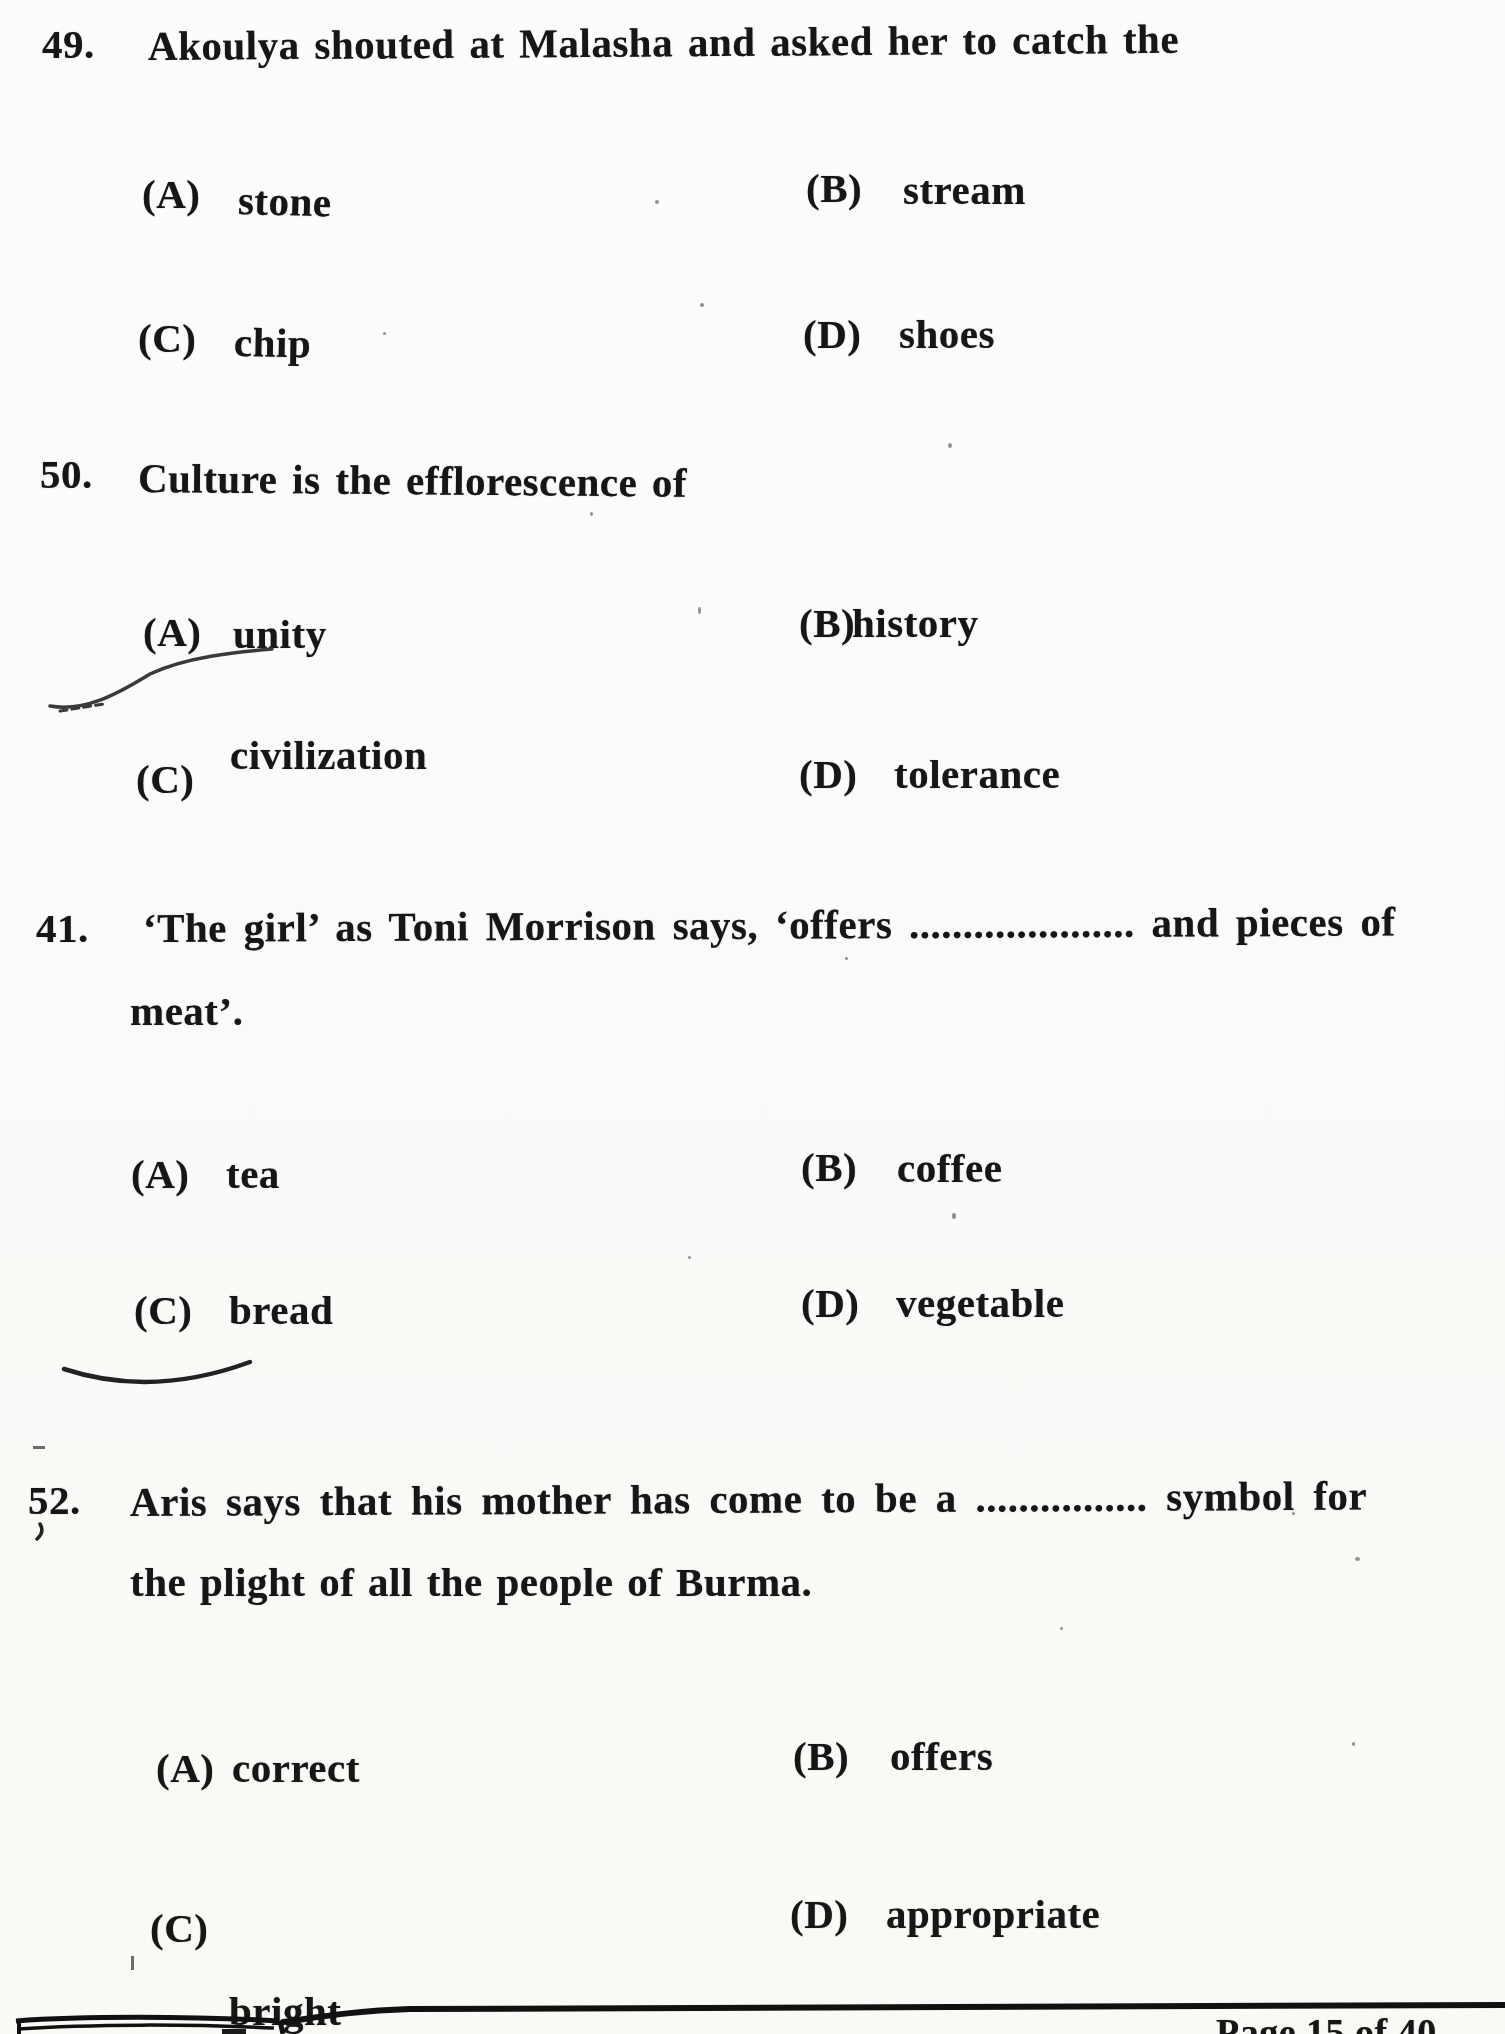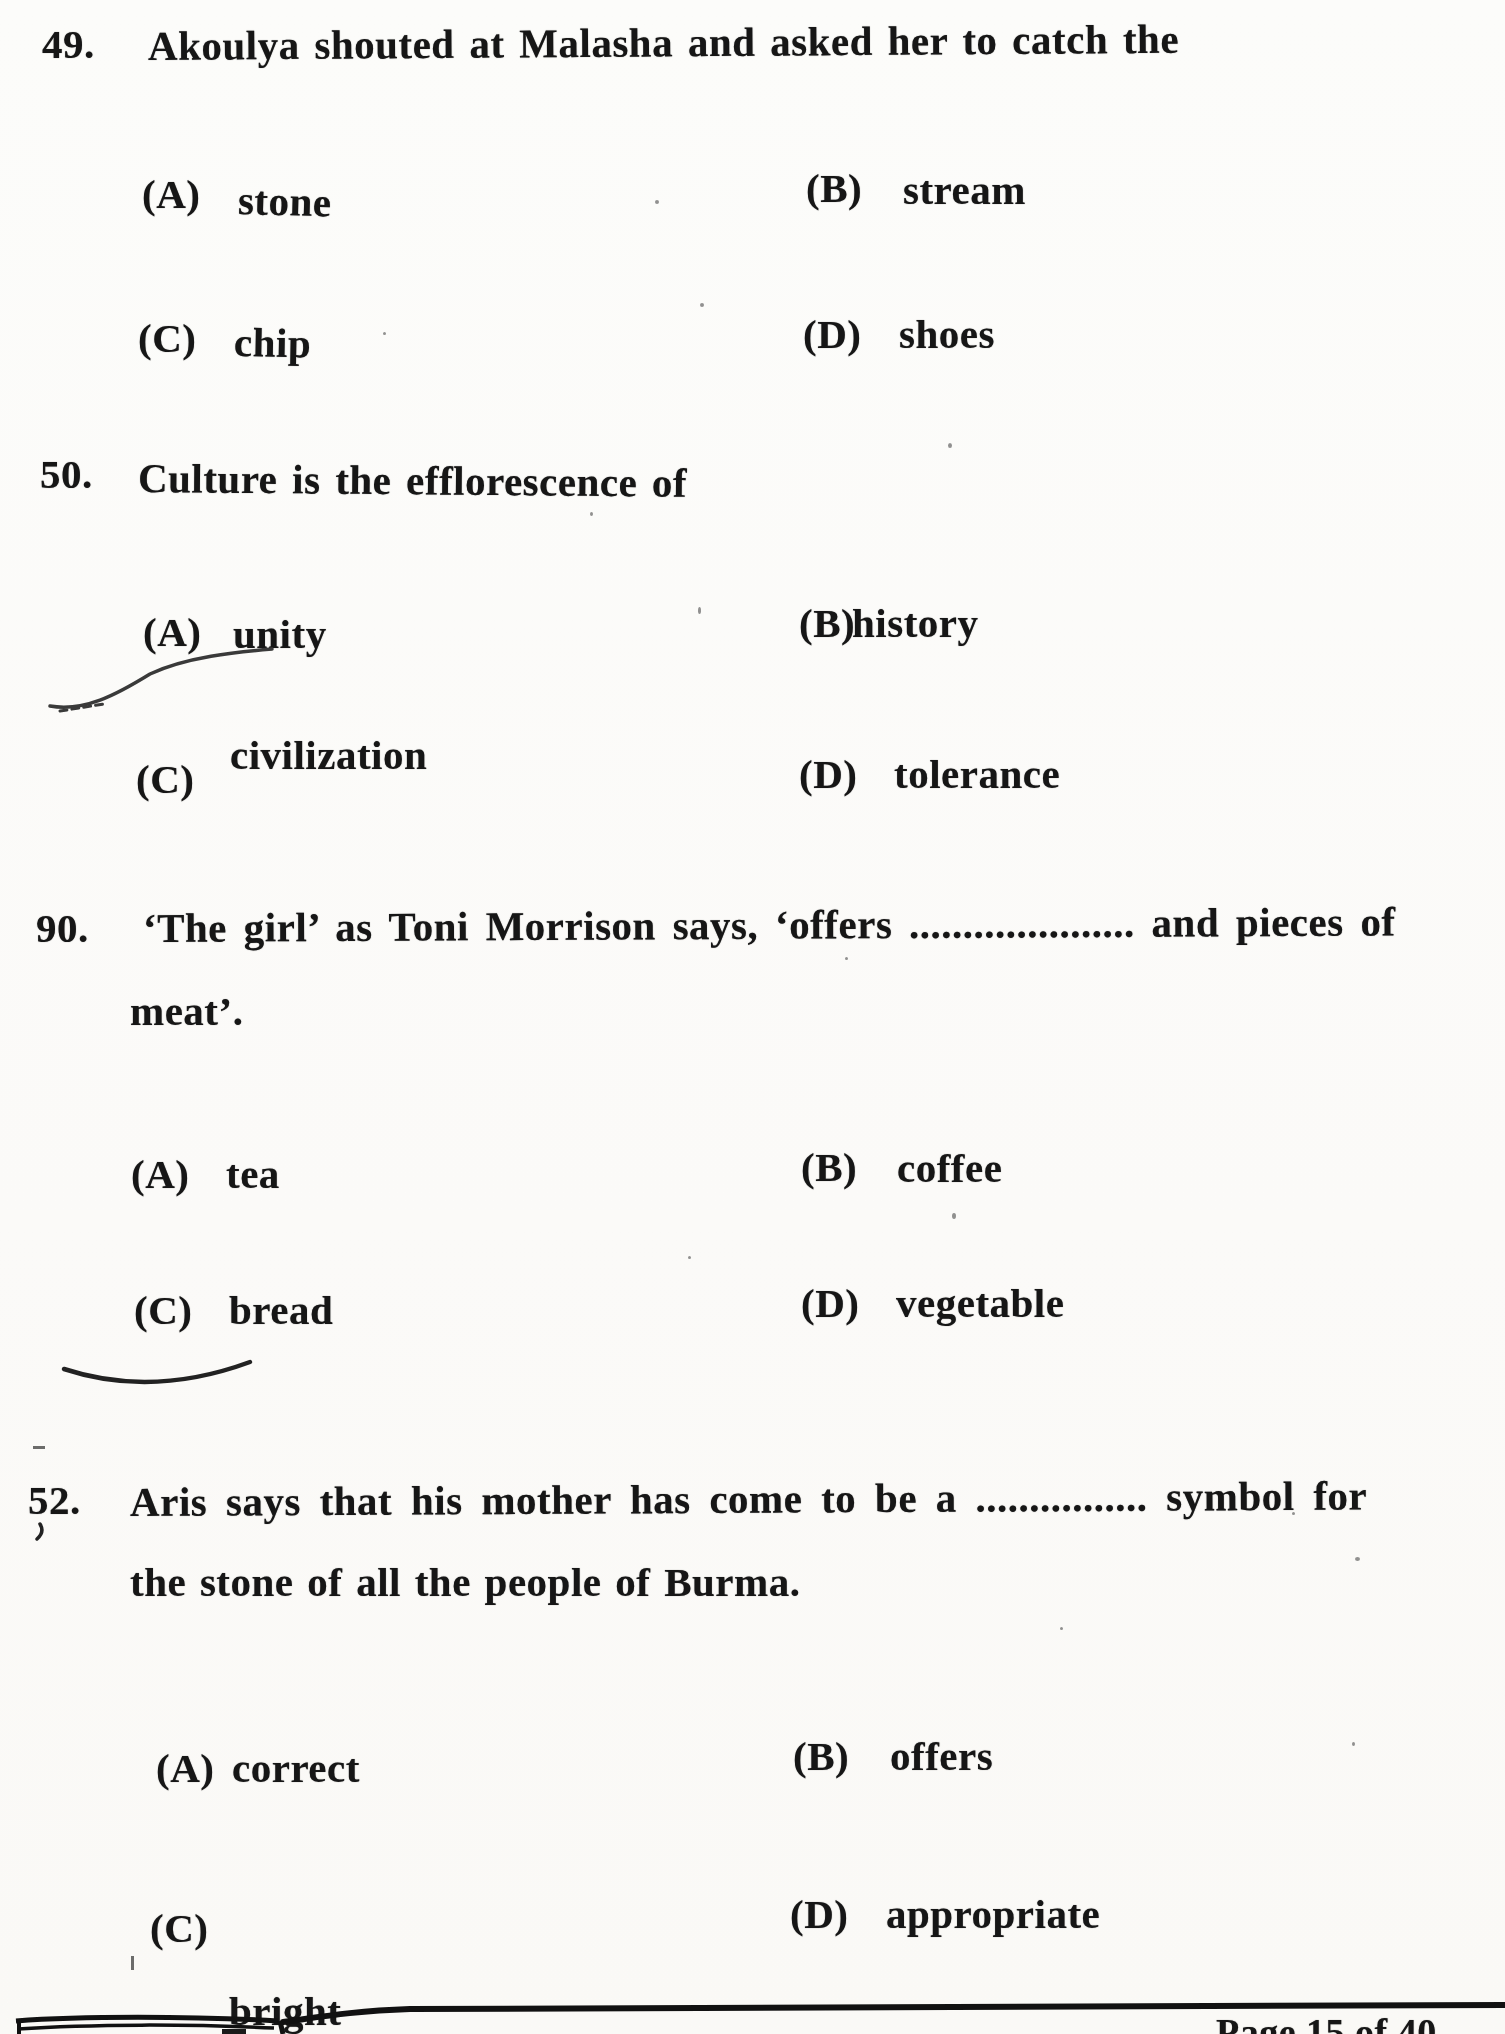--- a/index.html
+++ b/index.html
@@ -51,39 +51,39 @@
     <div class="t" style="left:799px;top:601px">(B)</div>
     <div class="t" style="left:852px;top:601px">history</div>
 
     <div class="t" style="left:136px;top:757px">(C)</div>
     <div class="t" style="left:230px;top:733px">civilization</div>
     <div class="t" style="left:799px;top:752px">(D)</div>
     <div class="t" style="left:894px;top:752px">tolerance</div>
   </section>
 
   <section>
-    <div class="t" style="left:36px;top:906px">90.</div>
+    <div class="t" style="left:36px;top:906px">41.</div>
     <div class="t ws6 r-up3" style="left:143px;top:906px">‘The girl’ as Toni Morrison says, ‘offers ..................... and pieces of</div>
     <div class="t" style="left:130px;top:989px">meat’.</div>
 
     <div class="t" style="left:131px;top:1152px">(A)</div>
     <div class="t" style="left:226px;top:1152px">tea</div>
     <div class="t" style="left:801px;top:1145px">(B)</div>
     <div class="t" style="left:897px;top:1146px">coffee</div>
 
     <div class="t" style="left:134px;top:1288px">(C)</div>
     <div class="t" style="left:229px;top:1288px">bread</div>
     <div class="t" style="left:801px;top:1281px">(D)</div>
     <div class="t" style="left:896px;top:1281px">vegetable</div>
   </section>
 
   <section>
     <div class="t" style="left:28px;top:1478px">52.</div>
     <div class="t ws8 r-up3" style="left:130px;top:1480px">Aris says that his mother has come to be a ................ symbol for</div>
-    <div class="t ws3" style="left:130px;top:1560px">the stone of all the people of Burma.</div>
+    <div class="t ws3" style="left:130px;top:1560px">the plight of all the people of Burma.</div>
 
     <div class="t" style="left:156px;top:1746px">(A)</div>
     <div class="t" style="left:232px;top:1746px">correct</div>
     <div class="t" style="left:793px;top:1734px">(B)</div>
     <div class="t" style="left:890px;top:1734px">offers</div>
 
     <div class="t" style="left:150px;top:1906px">(C)</div>
     <div class="t" style="left:229px;top:1989px">bright</div>
     <div class="t" style="left:790px;top:1892px">(D)</div>
     <div class="t" style="left:886px;top:1892px">appropriate</div>

